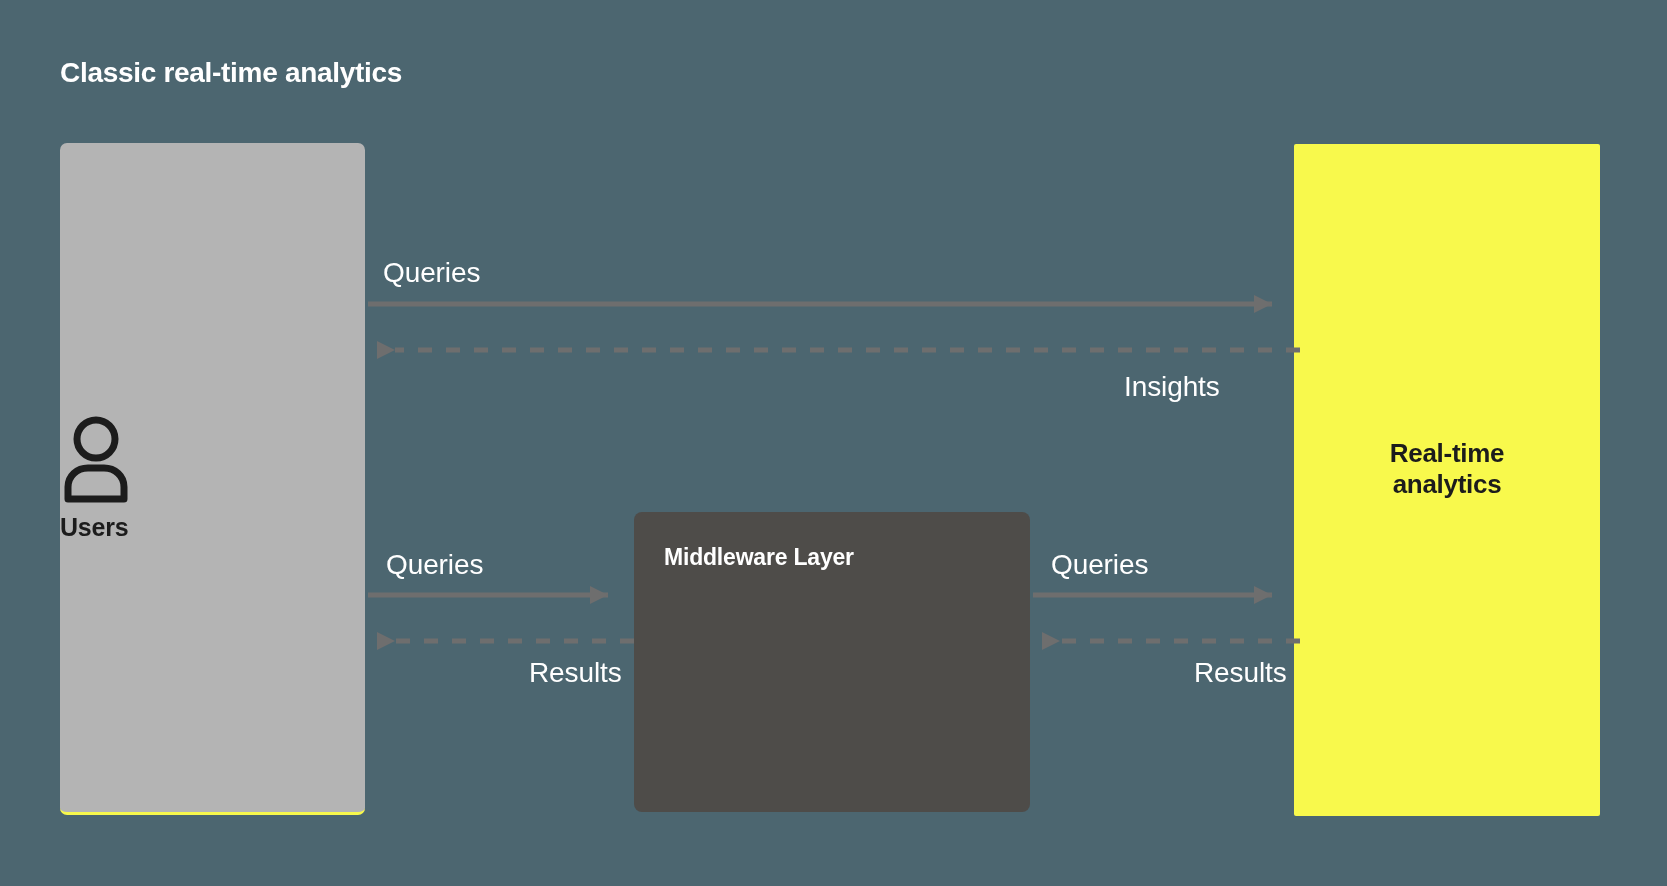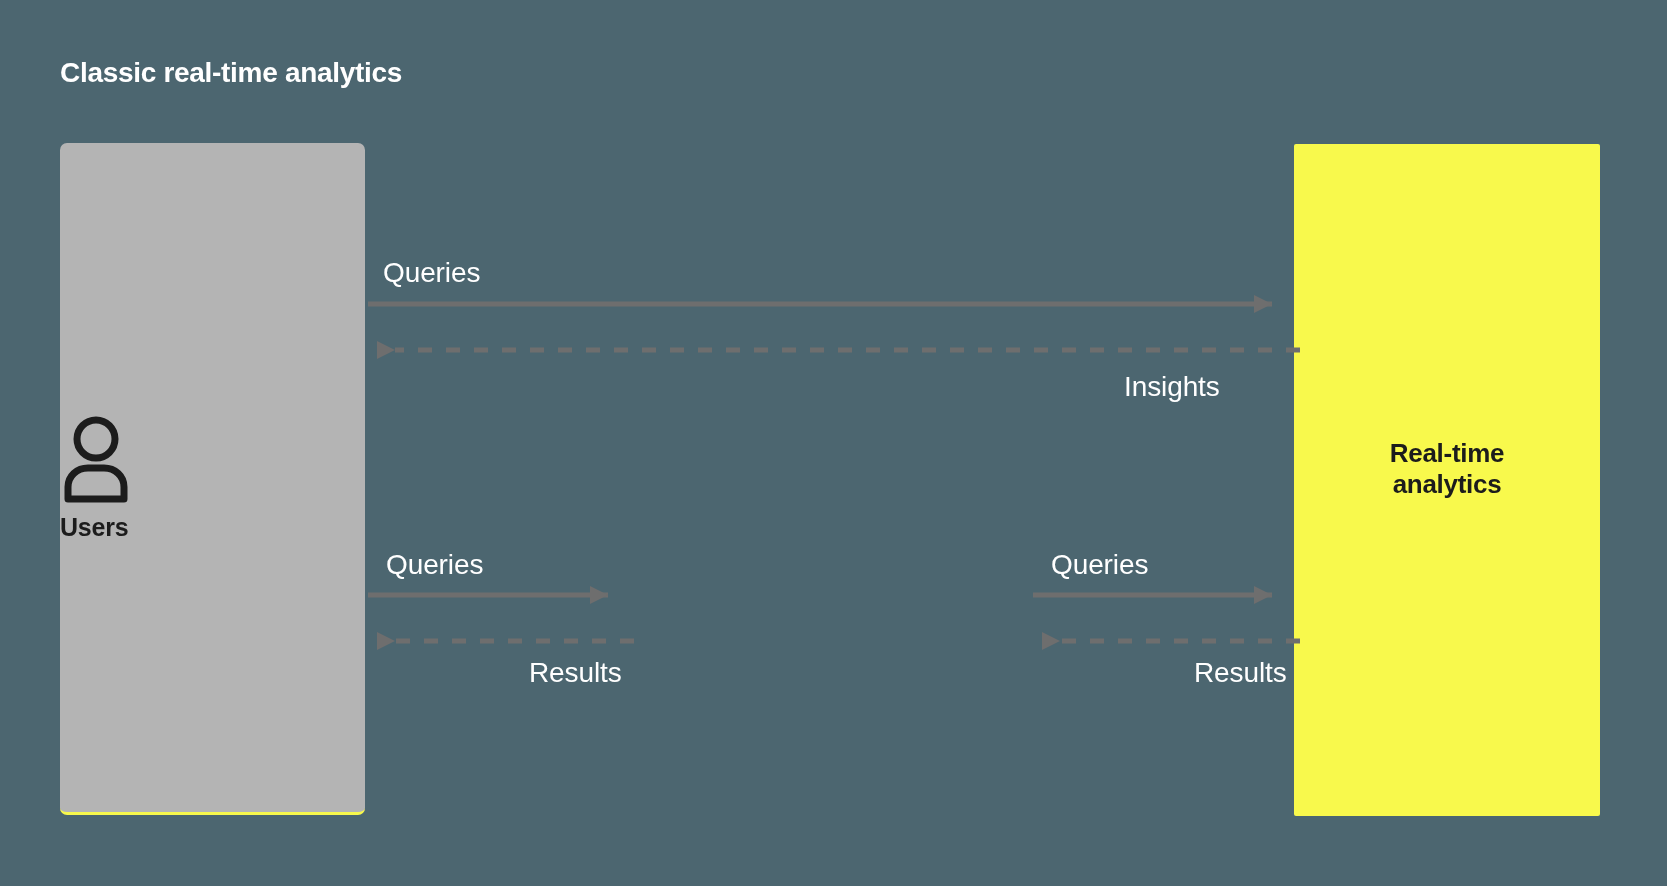--- a/index.html
+++ b/index.html
@@ -148,20 +148,23 @@
   <div class="node-box users-box">
     <div class="users-inner">
       <svg class="user-icon" viewBox="0 0 72 88">
         <circle cx="36" cy="24" r="19" fill="none" stroke="#1c1c1c" stroke-width="7"></circle>
         <path d="M8 84 L8 72 C8 61 17 53 28 53 L44 53 C55 53 64 61 64 72 L64 84 Z" fill="none" stroke="#1c1c1c" stroke-width="7" stroke-linejoin="round"></path>
       </svg>
       <div class="users-label">Users</div>
     </div>
   </div>
 
+  <div class="node-box middleware-box">
+    <div class="middleware-label">Middleware Layer</div>
+  </div>
 
   <div class="node-box db-box">
     <div class="db-label">
       <span>Real-time</span><br>
       <span>analytics</span>
     </div>
   </div>
 
   <svg id="arrow-layer">
     <defs>

